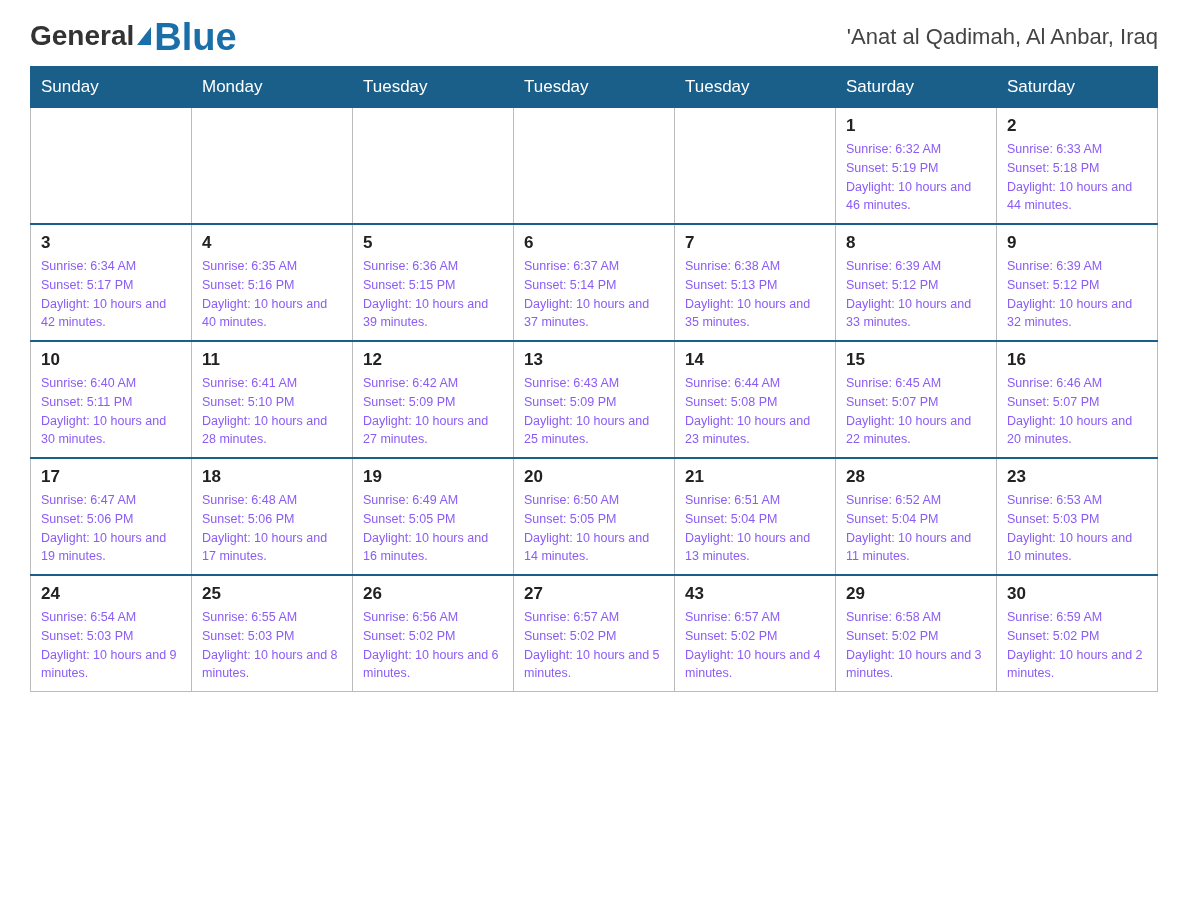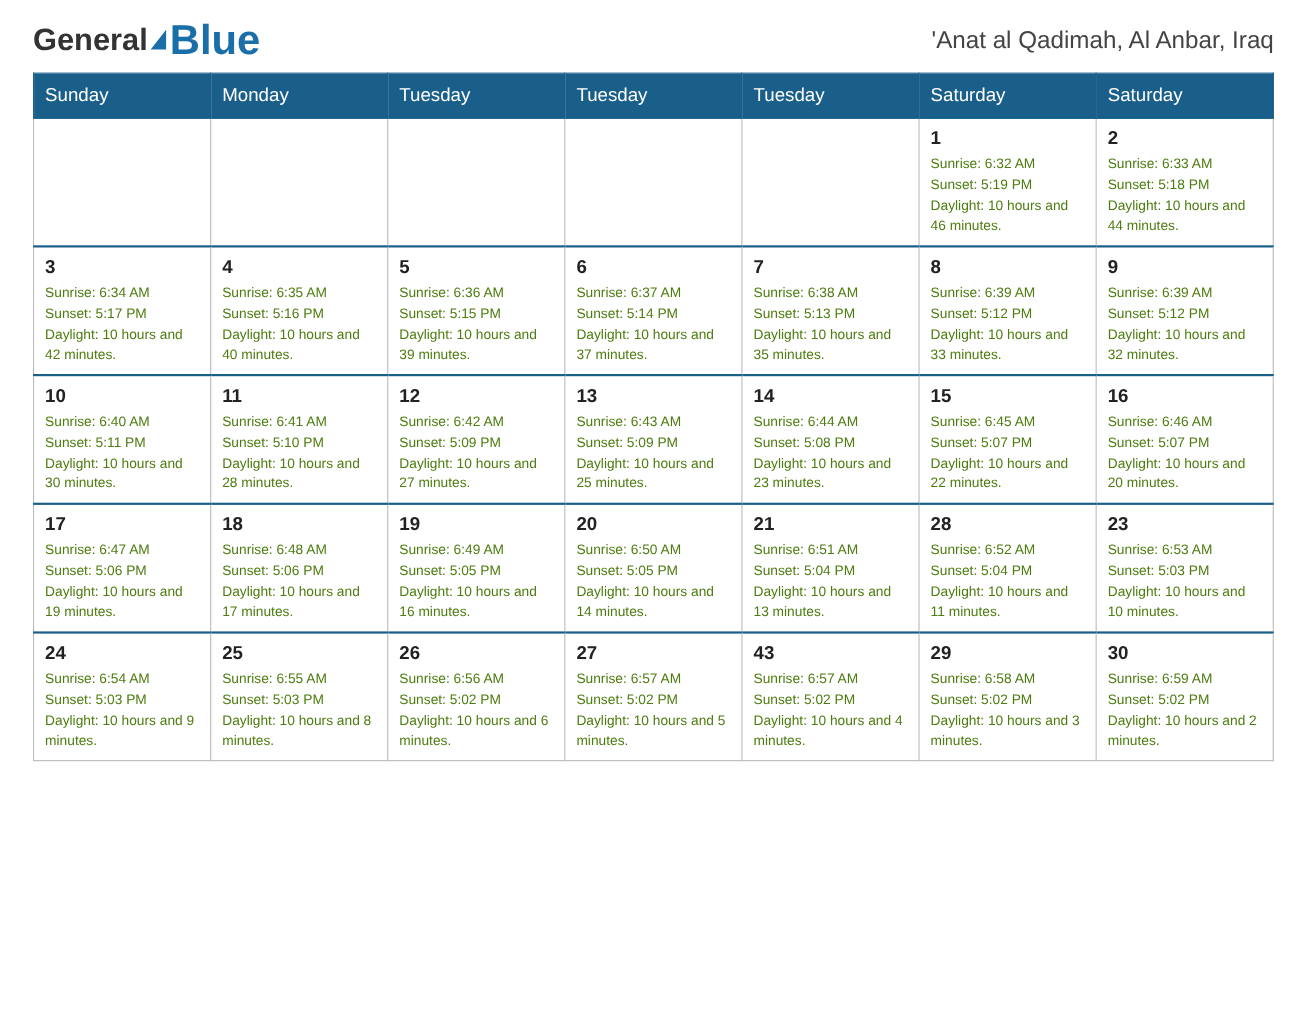--- a/index.html
+++ b/index.html
@@ -84,21 +84,21 @@
     }
     .day-num {
       font-size: 17px;
       font-weight: bold;
       color: #222;
       display: block;
       margin-bottom: 4px;
     }
     .day-info {
       font-size: 12.5px;
-      color: #4d7c0f;
+      color: #8b5cf6;
       line-height: 1.5;
     }
     .empty-cell {
       background: #fff;
     }
     .row-divider td {
       border-top: 2px solid #1a5f8a;
     }
   </style>
 </head>

